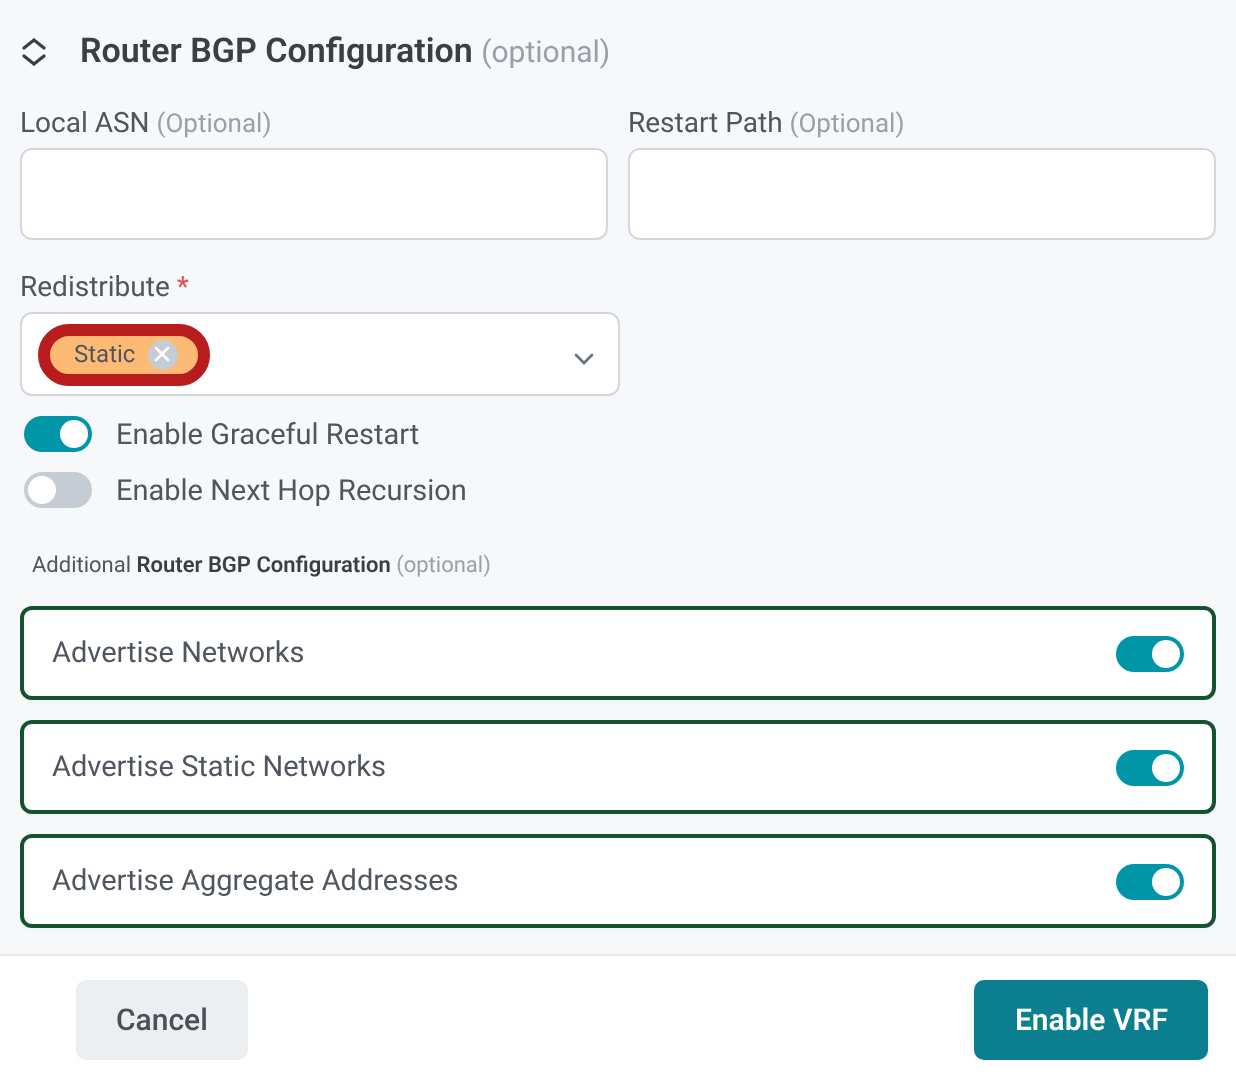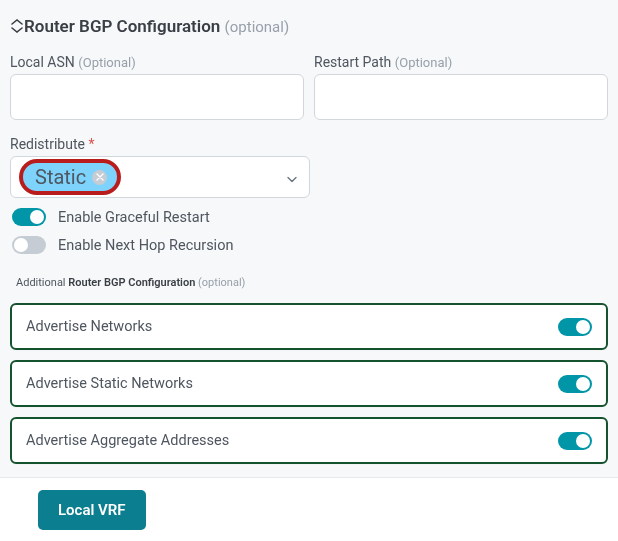--- a/index.html
+++ b/index.html
@@ -14,21 +14,21 @@
   .page {
     width: 618px; height: 541px;
     display: flex; flex-direction: column;
   }
   .scroll-area {
     flex: 1 1 auto;
     padding: 16px 10px 0 10px;
     overflow: hidden;
   }
   .section-header {
-    display: flex; align-items: center; gap: 0;
+    display: flex; align-items: center; gap: 16px;
     margin-bottom: 18px;
   }
   .collapse-btn {
     display: inline-flex; flex-direction: column; justify-content: center; align-items: center;
     width: 14px; height: 14px;
     cursor: pointer; color: #3a3f46;
   }
   .collapse-btn svg { display: block; }
   .section-title {
     font-size: 17px; font-weight: 600; color: #3a3f46;
@@ -63,25 +63,25 @@
     width: 300px;
     height: 42px;
     border: 1px solid #d2d7dd;
     border-radius: 6px;
     background: #fff;
     display: flex; align-items: center;
     padding: 0 8px;
   }
   .chip {
     display: inline-flex; align-items: center; gap: 6px;
-    background: #7dd3fc;
-    border: 4px solid #b91c1c;
+    background: #fdba74;
+    border: 6px solid #b91c1c;
     border-radius: 999px;
     padding: 2px 10px 2px 12px;
-    font-size: 20px; color: #4f565f;
+    font-size: 12px; color: #4f565f;
   }
   .chip .remove {
     display: inline-flex; align-items: center; justify-content: center;
     width: 15px; height: 15px;
     border-radius: 50%;
     background: #c5ccd3;
     color: #fff;
     font-size: 10px; line-height: 1;
     cursor: pointer;
   }
@@ -244,15 +244,16 @@
     <div class="card-row">
       <span class="label">Advertise Aggregate Addresses</span>
       <span class="toggle on">
           <span class="knob"></span>
         </span>
     </div>
 
   </div>
 
   <div class="footer">
-    <span class="btn btn-primary">Local VRF</span>
+    <span class="btn btn-cancel">Cancel</span>
+    <span class="btn btn-primary">Enable VRF</span>
   </div>
 </div>
 
 </body></html>

